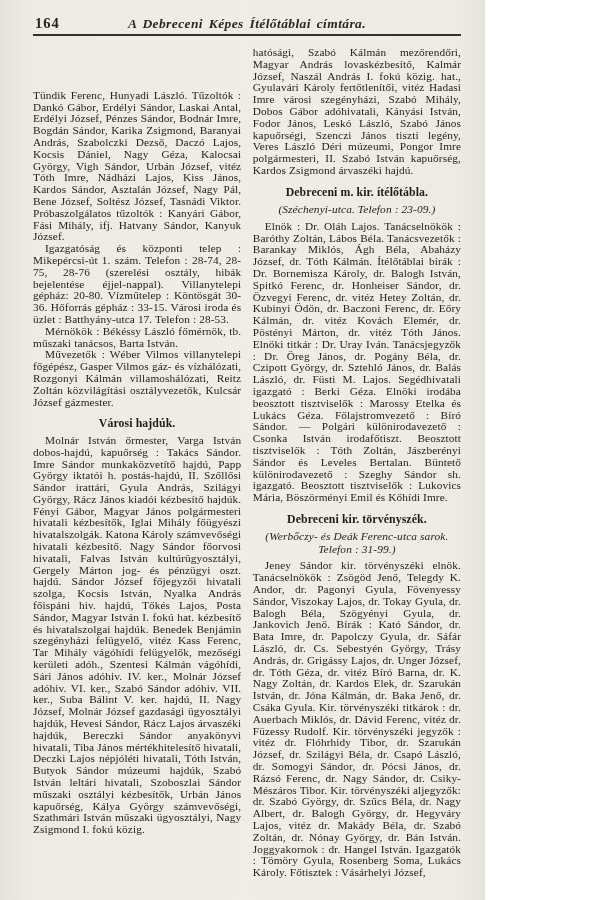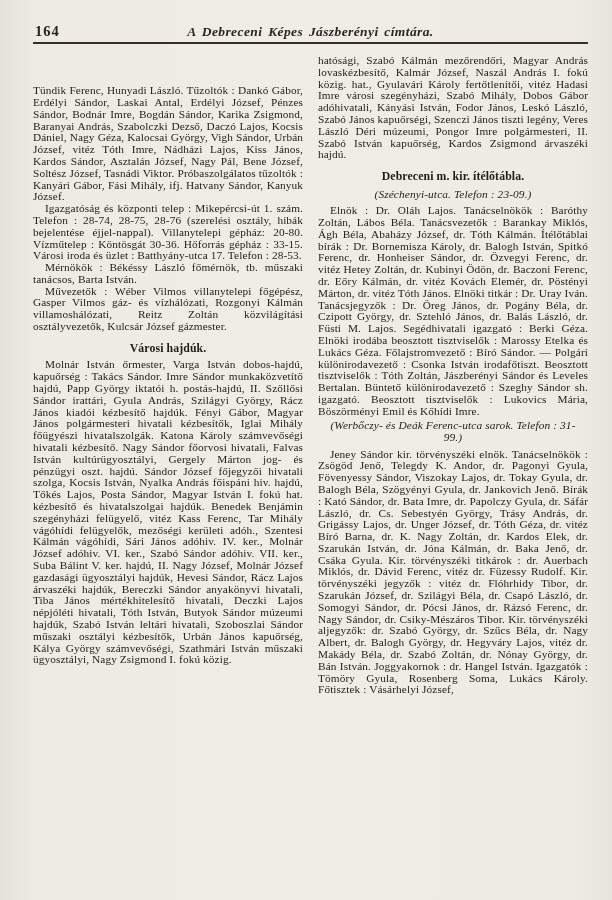--- a/index.html
+++ b/index.html
@@ -1,23 +1,23 @@
 <!DOCTYPE html>
 <html><head>
 <meta charset="utf-8">
 <style>
   html,body{margin:0;padding:0;}
   .page{
     position:relative;
-    width:612px;height:900px;
+    width:485px;height:900px;
     box-sizing:border-box;
     background:linear-gradient(90deg,#e5e2db 0%,#eeebe5 6%,#f0ede7 50%,#eeebe5 94%,#e7e4dd 100%);
     color:#26221c;
     font-family:"Liberation Serif","DejaVu Serif",serif;
-    padding:20px 24px 0 33px;
+    padding:12px 24px 0 33px;
     overflow:hidden;
   }
   .running-head{
     position:relative;
     height:20px;
     border-bottom:2px solid #35312a;
     padding-bottom:2px;
   }
   .page-number{
     position:absolute;left:2px;bottom:2px;
@@ -71,38 +71,39 @@
     margin:1px 6px 5px !important;
   }
 </style>
 </head>
 <body>
 
 <div class="page">
 
   <div class="running-head">
     <span class="page-number">164</span>
-    <span class="running-title">A Debreceni Képes Jászberényi címtára.</span>
+    <span class="running-title">A Debreceni Képes Ítélőtáblai címtára.</span>
   </div>
 
   <div class="columns">
     <div class="col">
         <p class="paragraph-flush">Tündik Ferenc, Hunyadi László. Tűzoltók : Dankó Gábor, Erdélyi Sándor, Laskai Antal, Erdélyi József, Pénzes Sándor, Bodnár Imre, Bogdán Sándor, Karika Zsigmond, Baranyai András, Szabolczki Dezső, Daczó Lajos, Kocsis Dániel, Nagy Géza, Kalocsai György, Vigh Sándor, Urbán József, vitéz Tóth Imre, Nádházi Lajos, Kiss János, Kardos Sándor, Asztalán József, Nagy Pál, Bene József, Soltész József, Tasnádi Viktor. Próbaszolgálatos tűzoltók : Kanyári Gábor, Fási Mihály, ifj. Hatvany Sándor, Kanyuk József.</p>
         <p class="paragraph">Igazgatóság és központi telep : Mikepércsi-út 1. szám. Telefon : 28-74, 28-75, 28-76 (szerelési osztály, hibák bejelentése éjjel-nappal). Villanytelepi gépház: 20-80. Vízműtelep : Köntösgát 30-36. Hőforrás gépház : 33-15. Városi iroda és üzlet : Batthyány-utca 17. Telefon : 28-53.</p>
         <p class="paragraph">Mérnökök : Békéssy László főmérnök, tb. műszaki tanácsos, Barta István.</p>
         <p class="paragraph">Művezetők : Wéber Vilmos villanytelepi főgépész, Gasper Vilmos gáz- és vízhálózati, Rozgonyi Kálmán villamoshálózati, Reitz Zoltán közvilágítási osztályvezetők, Kulcsár József gázmester.</p>
         <p class="heading">Városi hajdúk.</p>
         <p class="paragraph">Molnár István őrmester, Varga István dobos-hajdú, kapuőrség : Takács Sándor. Imre Sándor munkaközvetítő hajdú, Papp György iktatói h. postás-hajdú, II. Szőllősi Sándor irattári, Gyula András, Szilágyi György, Rácz János kiadói kézbesítő hajdúk. Fényi Gábor, Magyar János polgármesteri hivatali kézbesítők, Iglai Mihály főügyészi hivatalszolgák. Katona Károly számvevőségi hivatali kézbesítő. Nagy Sándor főorvosi hivatali, Falvas István kultúrügyosztályi, Gergely Márton jog- és pénzügyi oszt. hajdú. Sándor József főjegyzői hivatali szolga, Kocsis István, Nyalka András főispáni hiv. hajdú, Tőkés Lajos, Posta Sándor, Magyar István I. fokú hat. kézbesítő és hivatalszolgai hajdúk. Benedek Benjámin szegényházi felügyelő, vitéz Kass Ferenc, Tar Mihály vágóhídi felügyelők, mezőségi kerületi adóh., Szentesi Kálmán vágóhídi, Sári János adóhiv. IV. ker., Molnár József adóhiv. VI. ker., Szabó Sándor adóhiv. VII. ker., Suba Bálint V. ker. hajdú, II. Nagy József, Molnár József gazdasági ügyosztályi hajdúk, Hevesi Sándor, Rácz Lajos árvaszéki hajdúk, Bereczki Sándor anyakönyvi hivatali, Tiba János mértékhitelesítő hivatali, Deczki Lajos népjóléti hivatali, Tóth István, Butyok Sándor múzeumi hajdúk, Szabó István leltári hivatali, Szoboszlai Sándor műszaki osztályi kézbesítők, Urbán János kapuőrség, Kálya György számvevőségi, Szathmári István műszaki ügyosztályi, Nagy Zsigmond I. fokú közig.</p>
       </div>
     <div class="col-gap">
       <div class="col-divider"></div>
     </div>
     <div class="col">
         <p class="paragraph-flush">hatósági, Szabó Kálmán mezőrendőri, Magyar András lovaskézbesítő, Kalmár József, Naszál András I. fokú közig. hat., Gyulavári Károly fertőtlenítői, vitéz Hadasi Imre városi szegényházi, Szabó Mihály, Dobos Gábor adóhivatali, Kányási István, Fodor János, Leskó László, Szabó János kapuőrségi, Szenczi János tiszti legény, Veres László Déri múzeumi, Pongor Imre polgármesteri, II. Szabó István kapuőrség, Kardos Zsigmond árvaszéki hajdú.</p>
         <p class="heading">Debreceni m. kir. ítélőtábla.</p>
         <p class="subheading">(Széchenyi-utca. Telefon : 23-09.)</p>
         <p class="paragraph">Elnök : Dr. Oláh Lajos. Tanácselnökök : Baróthy Zoltán, Lábos Béla. Tanácsvezetők : Barankay Miklós, Ágh Béla, Abaházy József, dr. Tóth Kálmán. Ítélőtáblai bírák : Dr. Bornemisza Károly, dr. Balogh István, Spitkó Ferenc, dr. Honheiser Sándor, dr. Özvegyi Ferenc, dr. vitéz Hetey Zoltán, dr. Kubinyi Ödön, dr. Baczoni Ferenc, dr. Eőry Kálmán, dr. vitéz Kovách Elemér, dr. Pöstényi Márton, dr. vitéz Tóth János. Elnöki titkár : Dr. Uray Iván. Tanácsjegyzők : Dr. Öreg János, dr. Pogány Béla, dr. Czipott György, dr. Sztehló János, dr. Balás László, dr. Füsti M. Lajos. Segédhivatali igazgató : Berki Géza. Elnöki irodába beosztott tisztviselők : Marossy Etelka és Lukács Géza. Főlajstromvezető : Bíró Sándor. — Polgári különirodavezető : Csonka István irodafőtiszt. Beosztott tisztviselők : Tóth Zoltán, Jászberényi Sándor és Leveles Bertalan. Büntető különirodavezető : Szeghy Sándor sh. igazgató. Beosztott tisztviselők : Lukovics Mária, Böszörményi Emil és Kőhídi Imre.</p>
+        <p class="heading">Debreceni kir. törvényszék.</p>
         <p class="subheading">(Werbőczy- és Deák Ferenc-utca sarok. Telefon : 31-99.)</p>
         <p class="paragraph">Jeney Sándor kir. törvényszéki elnök. Tanácselnökök : Zsögöd Jenő, Telegdy K. Andor, dr. Pagonyi Gyula, Fövenyessy Sándor, Viszokay Lajos, dr. Tokay Gyula, dr. Balogh Béla, Szögyényi Gyula, dr. Jankovich Jenő. Bírák : Kató Sándor, dr. Bata Imre, dr. Papolczy Gyula, dr. Sáfár László, dr. Cs. Sebestyén György, Trásy András, dr. Grigássy Lajos, dr. Unger József, dr. Tóth Géza, dr. vitéz Bíró Barna, dr. K. Nagy Zoltán, dr. Kardos Elek, dr. Szarukán István, dr. Jóna Kálmán, dr. Baka Jenő, dr. Csáka Gyula. Kir. törvényszéki titkárok : dr. Auerbach Miklós, dr. Dávid Ferenc, vitéz dr. Füzessy Rudolf. Kir. törvényszéki jegyzők : vitéz dr. Flóhrhidy Tibor, dr. Szarukán József, dr. Szilágyi Béla, dr. Csapó László, dr. Somogyi Sándor, dr. Pócsi János, dr. Rázsó Ferenc, dr. Nagy Sándor, dr. Csiky-Mészáros Tibor. Kir. törvényszéki aljegyzők: dr. Szabó György, dr. Szűcs Béla, dr. Nagy Albert, dr. Balogh György, dr. Hegyváry Lajos, vitéz dr. Makády Béla, dr. Szabó Zoltán, dr. Nónay György, dr. Bán István. Joggyakornok : dr. Hangel István. Igazgatók : Tömöry Gyula, Rosenberg Soma, Lukács Károly. Főtisztek : Vásárhelyi József,</p>
       </div>
   </div>
 
 </div>
 
 </body></html>

